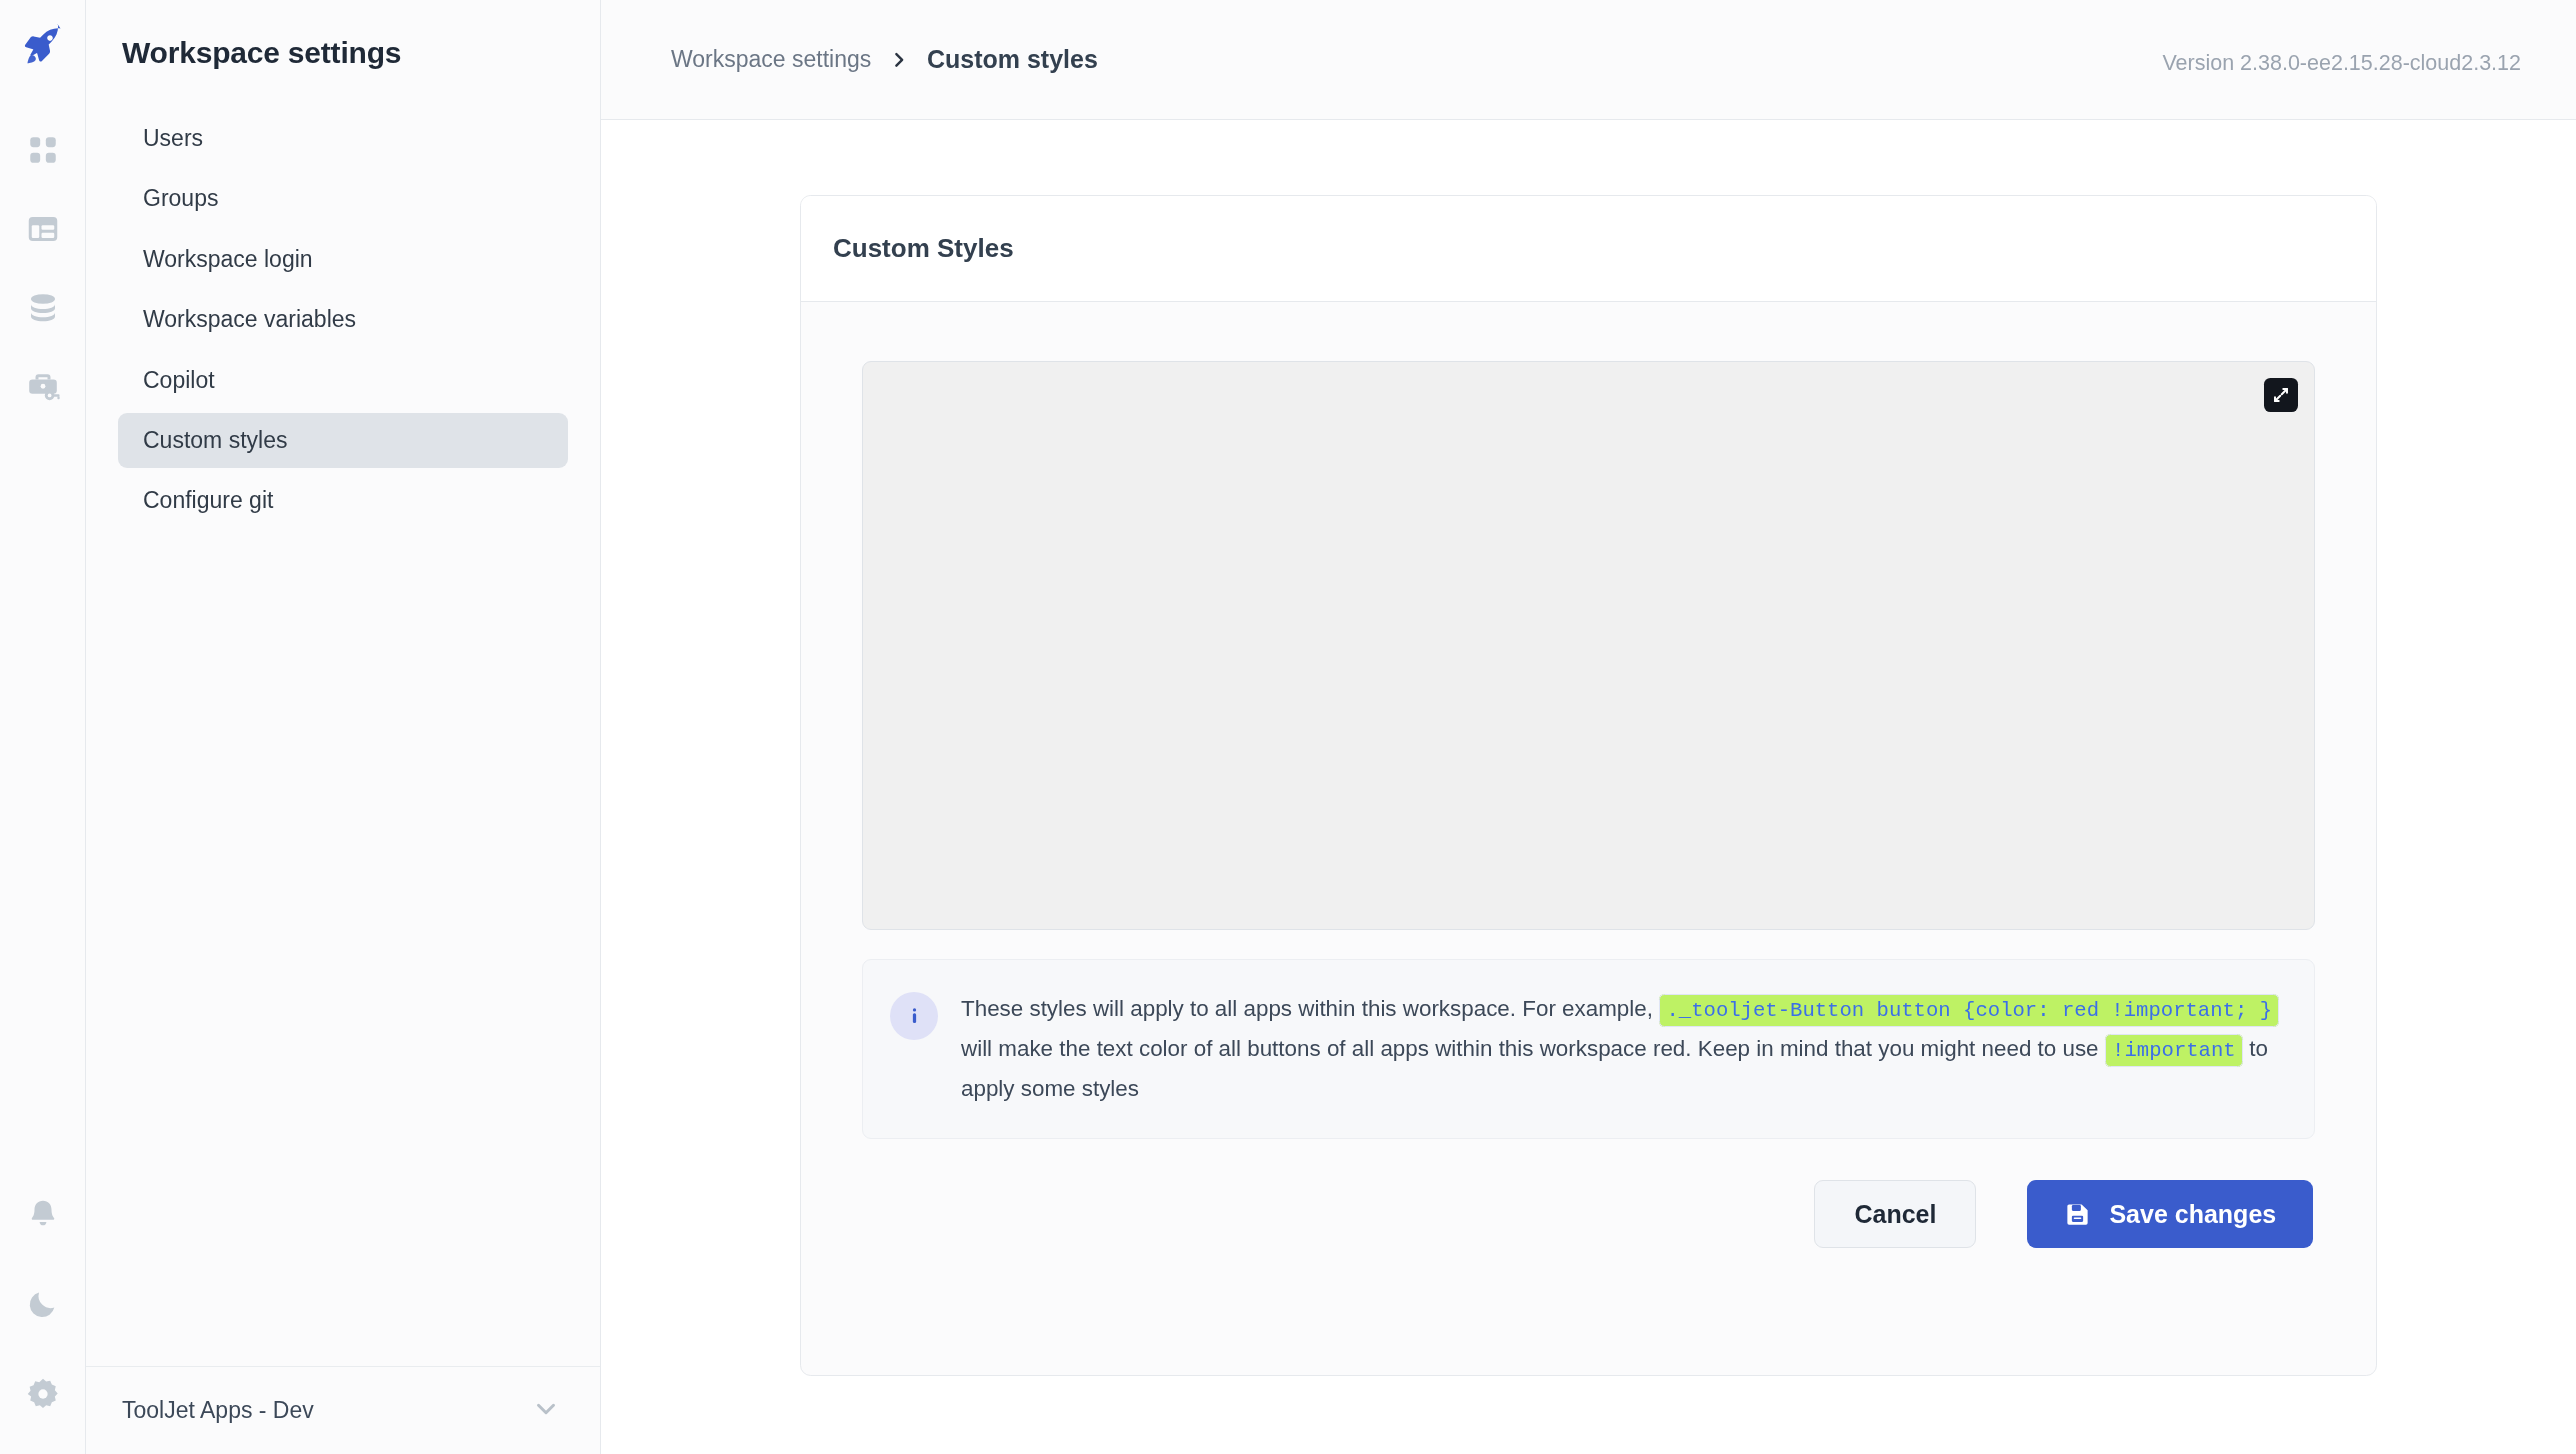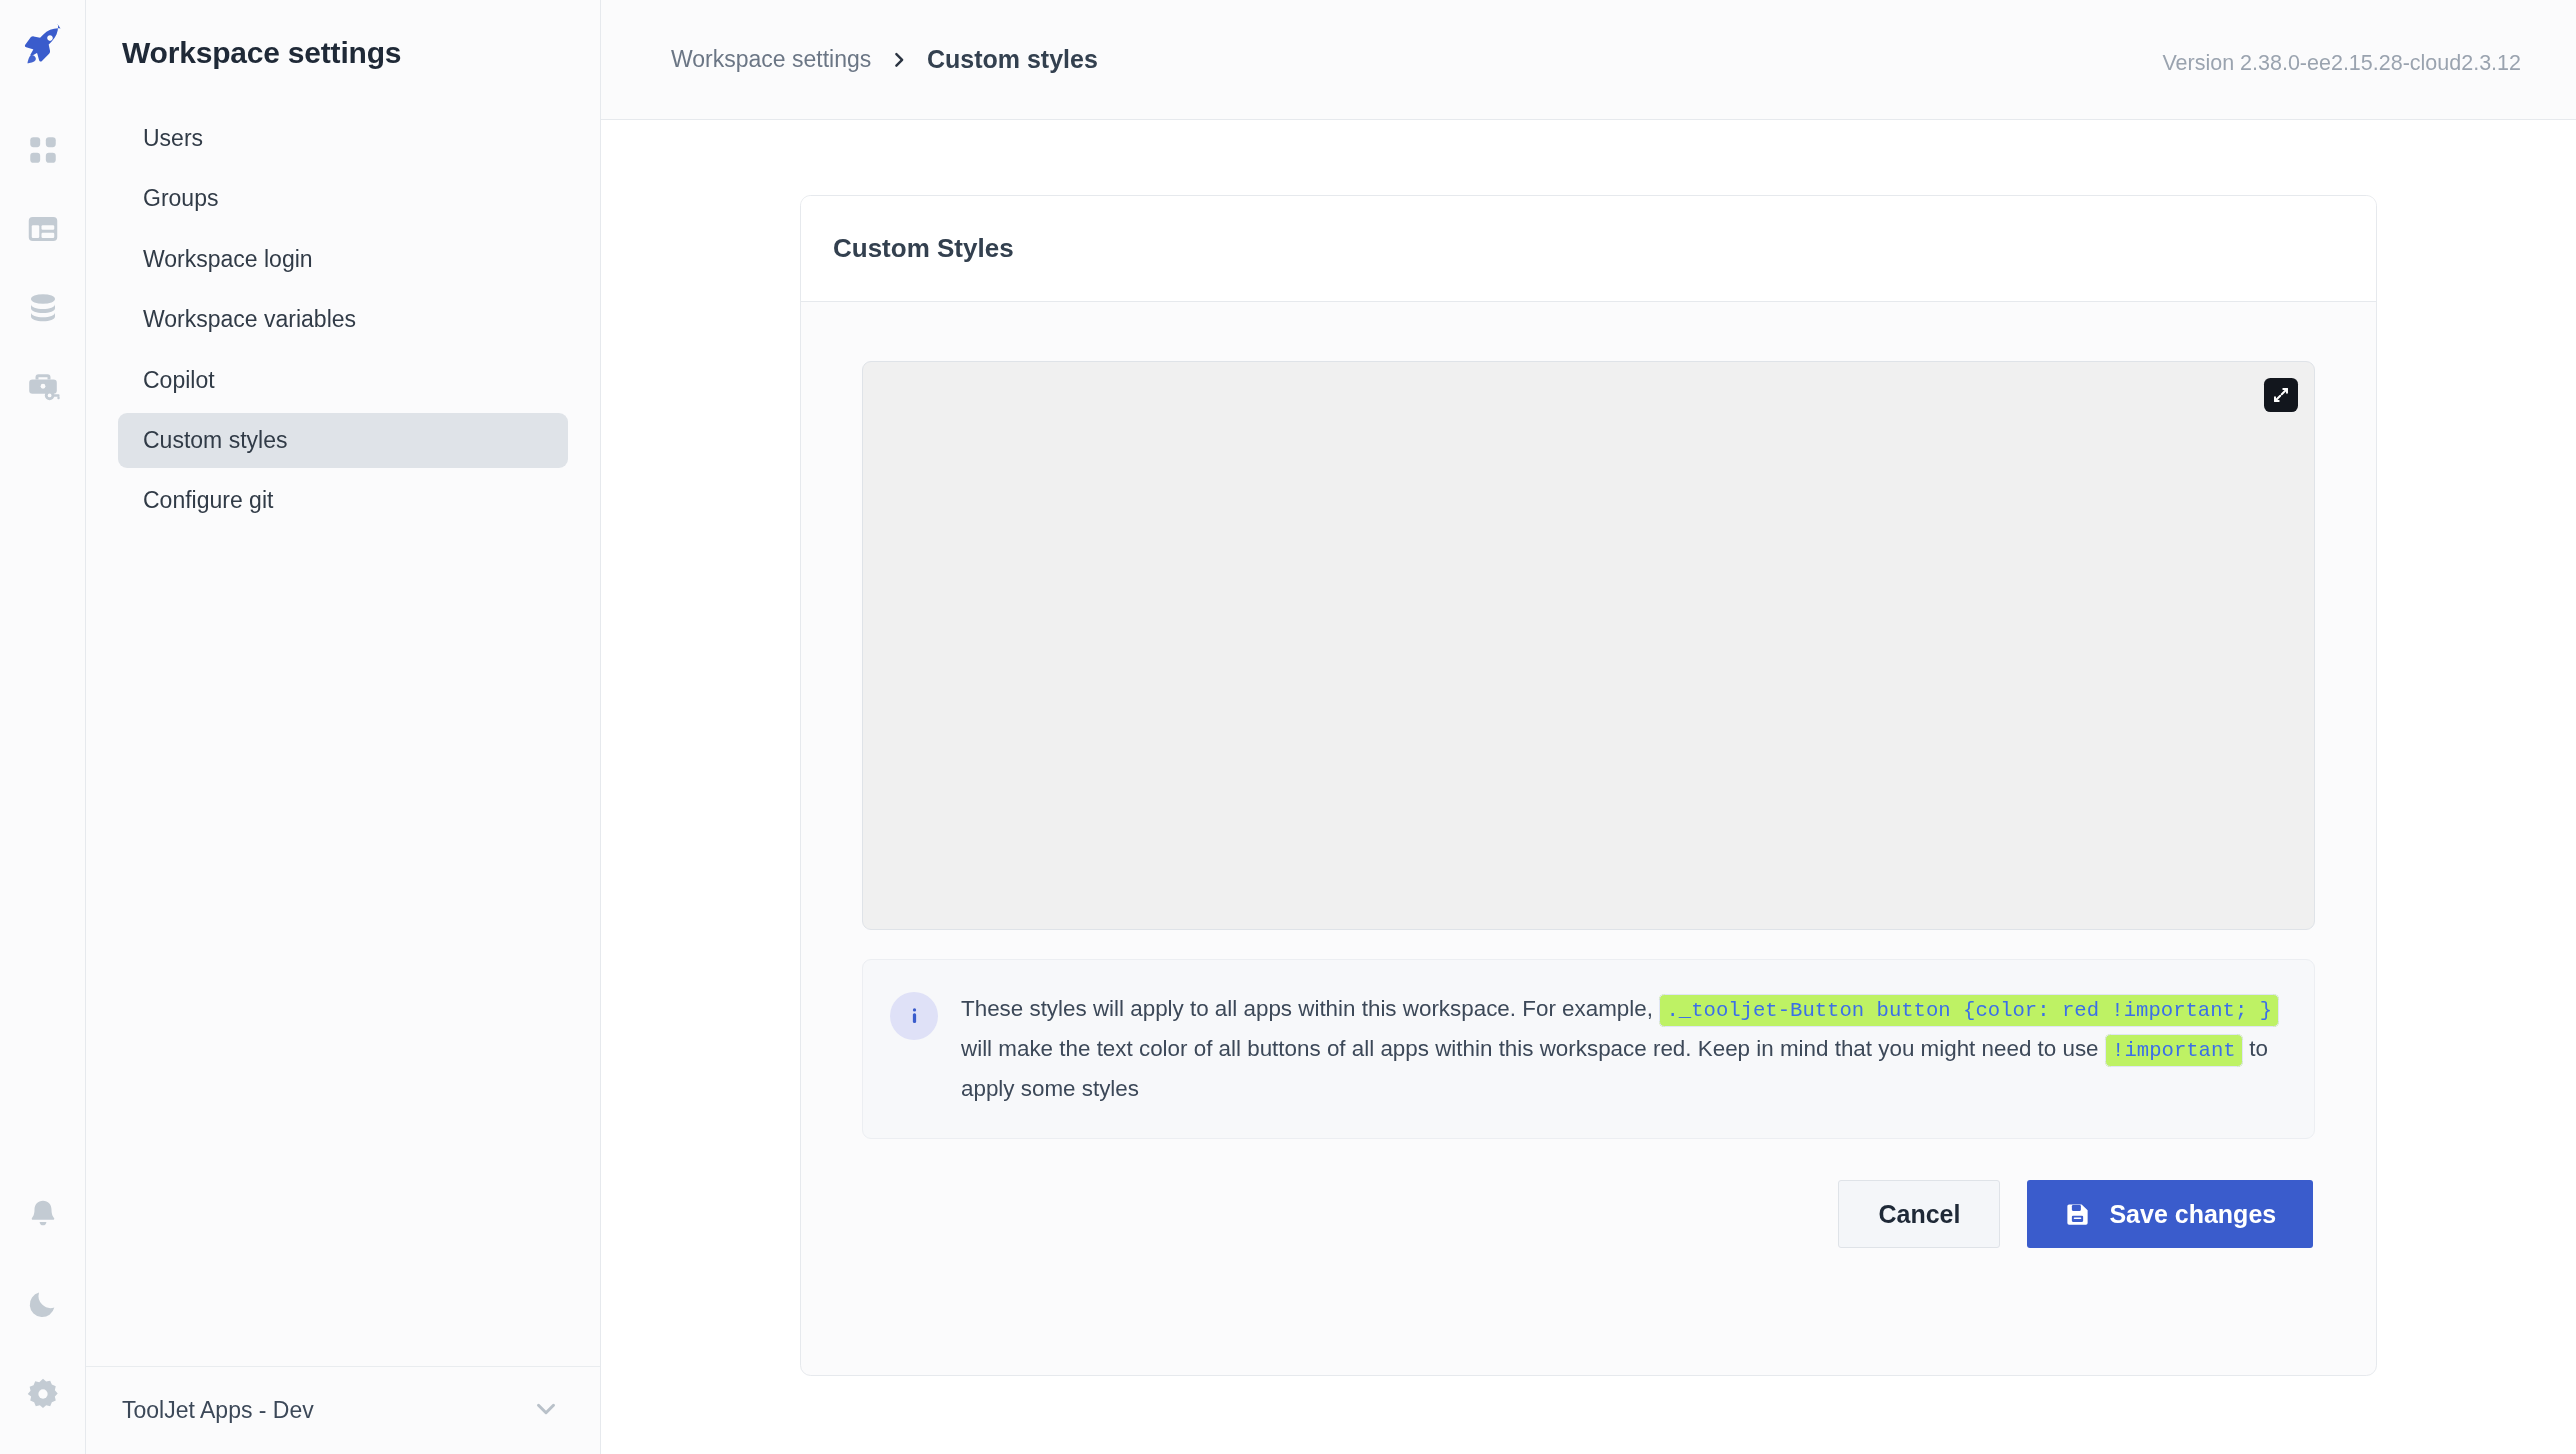--- a/index.html
+++ b/index.html
@@ -241,28 +241,29 @@
 
   .actions {
     margin-top: 41px;
     display: flex;
     justify-content: flex-end;
     gap: 27px;
     padding-right: 1.8px;
   }
   .btn {
     height: 68px;
-    border-radius: 3px;
+    border-radius: 9px;
     font-size: 25px;
     display: inline-flex;
     align-items: center;
     justify-content: center;
     cursor: pointer;
     border: 1.8px solid transparent;
     font-weight: 400;
+    margin-left: 24px;
   }
   .btn-cancel {
     background: #f4f6f9;
     border-color: #dfe3e8;
     color: #1f2937;
     padding: 0 39px;
     font-weight: 700;
   }
   .btn-save {
     background: #3a5ccc;

